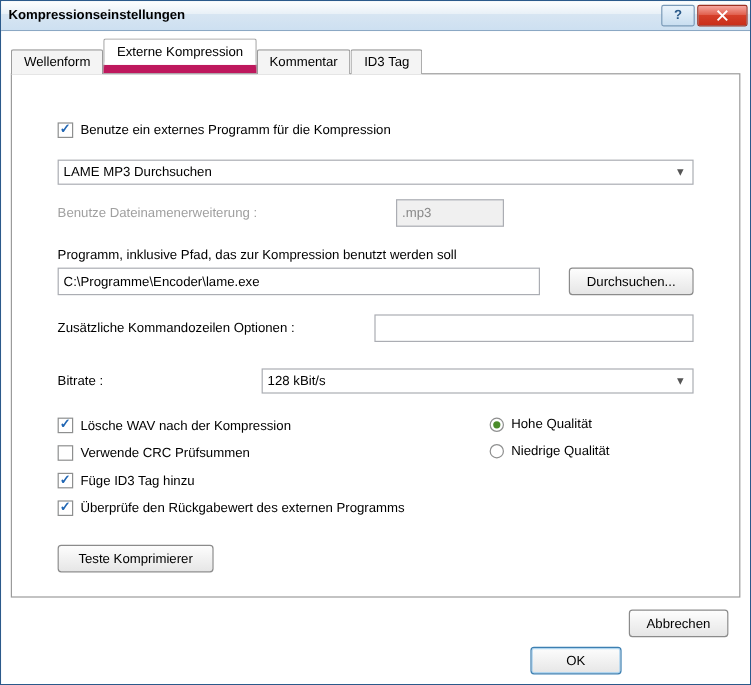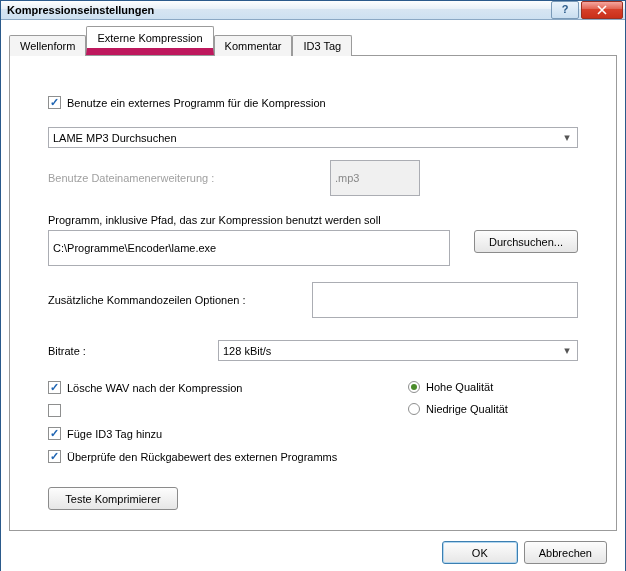--- a/index.html
+++ b/index.html
@@ -20,27 +20,27 @@
 .checkbox { width: 13px; height: 13px; border: 1px solid #8e8f8f; background: #fff; display: inline-flex; align-items: center; justify-content: center; margin-right: 6px; cursor: pointer; }
 .checkbox.checked::after { content: "✓"; color: #2166b3; font-size: 11px; line-height: 1; font-weight: bold; }
 .radio { width: 12px; height: 12px; border: 1px solid #8e8f8f; border-radius: 50%; background: #fff; display: inline-flex; align-items: center; justify-content: center; margin-right: 6px; cursor: pointer; }
 .radio.checked::after { content: ""; width: 6px; height: 6px; border-radius: 50%; background: #4b8c2b; }
 .label { color: #000; }
 .label.disabled { color: #a0a0a0; }
 .field-label { width: 282px; }
 .combo { flex: 1; height: 21px; border: 1px solid #abadb3; background: #fff; display: flex; align-items: center; padding: 0 4px; cursor: pointer; }
 .combo-text { flex: 1; }
 .combo-arrow { width: 12px; text-align: center; color: #555; }
-.textinput { height: 36px; border: 1px solid #abadb3; background: #fff; padding: 0 4px; display: flex; align-items: center; }
+.textinput { height: 23px; border: 1px solid #abadb3; background: #fff; padding: 0 4px; display: flex; align-items: center; }
 .textinput.ro { background: #f0f0f0; color: #888; }
 .section-text { margin-bottom: 4px; }
 .path-row { display: flex; gap: 24px; margin-bottom: 16px; }
 .path-input { flex: 1; }
 .btn { height: 23px; padding: 0 14px; border: 1px solid #8b8b8b; border-radius: 3px; background: linear-gradient(to bottom, #fdfdfd, #e6e6e6); cursor: pointer; display: inline-flex; align-items: center; justify-content: center; }
-.btn.default { border-color: #3c7fb1; box-shadow: 0 0 0 1px #b0d5ef inset; }
+.btn.default { border-color: #3c7fb1; box-shadow: 0 0 0 1px #b0d5ef inset; margin-top: 31px; }
 .cols { display: flex; }
 .col-left { width: 360px; }
 .col-right { flex: 1; }
 .opt-row { display: flex; align-items: center; margin-bottom: 10px; }
 .btn-row { margin-top: 14px; }
 .footer { display: flex; justify-content: flex-end; gap: 6px; padding: 10px 10px 0 0; }
 .btn.footer-btn { min-width: 76px; }
 .bitrate-combo { width: 396px; }
 .bitrate-label { width: 170px; }
 .ext-input { width: 90px; }
@@ -119,20 +119,21 @@
       </div>
 
       <div class="cols">
         <div class="col-left">
           <div class="opt-row">
             <span class="checkbox checked"></span>
             <span class="label">Lösche WAV nach der Kompression</span>
           </div>
           <div class="opt-row">
             <span class="checkbox"></span>
+            <span class="label">Verwende CRC Prüfsummen</span>
           </div>
           <div class="opt-row">
             <span class="checkbox checked"></span>
             <span class="label">Füge ID3 Tag hinzu</span>
           </div>
           <div class="opt-row">
             <span class="checkbox checked"></span>
             <span class="label">Überprüfe den Rückgabewert des externen Programms</span>
           </div>
         </div>

